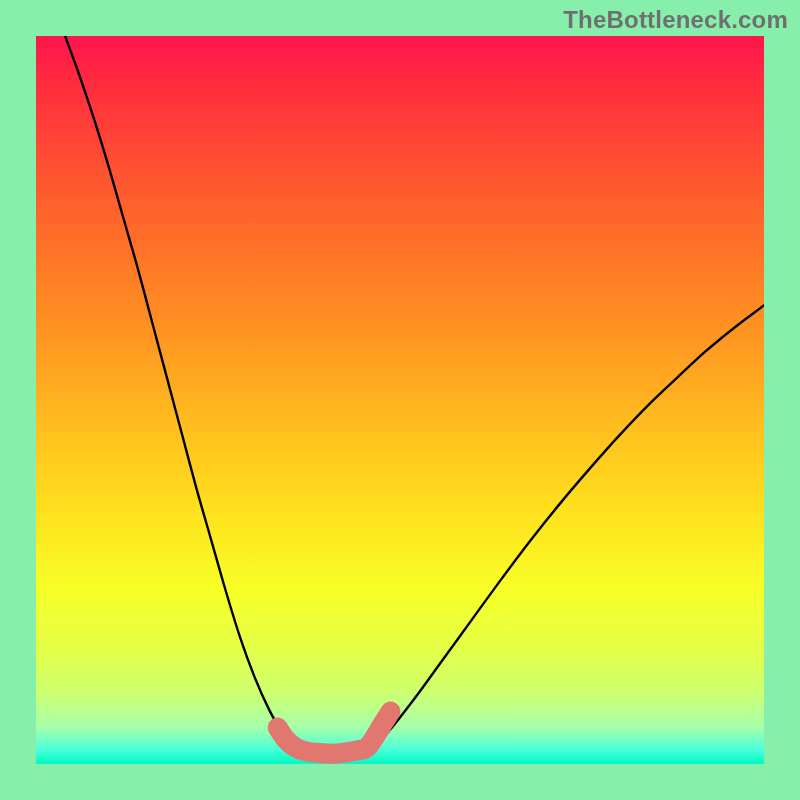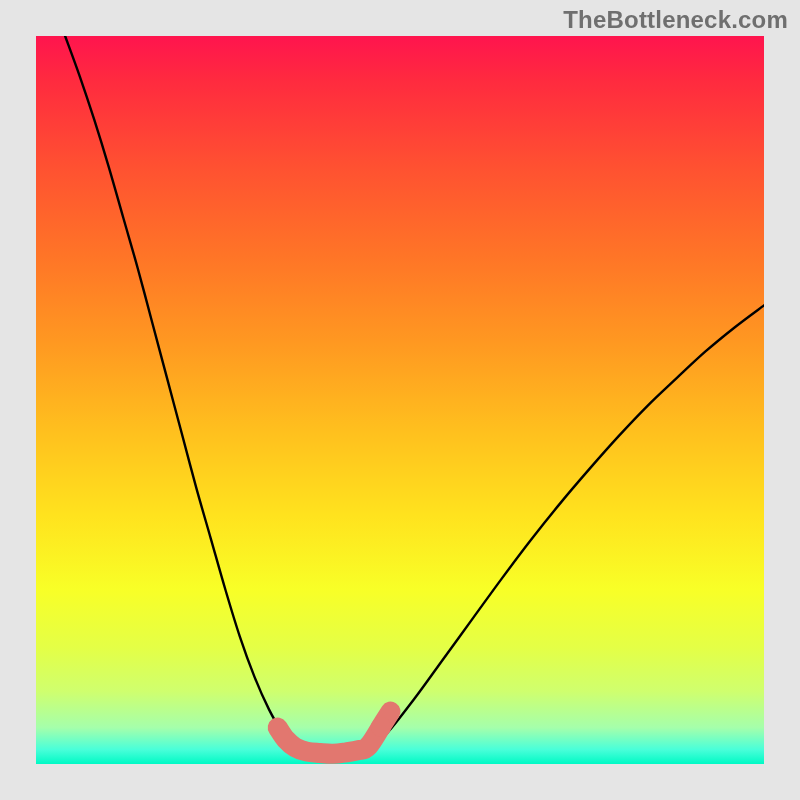--- a/index.html
+++ b/index.html
@@ -9,21 +9,21 @@
     height: 800px;
     background: #000000;
     overflow: hidden;
   }
   .frame {
     position: absolute;
     left: 0;
     top: 0;
     width: 800px;
     height: 800px;
-    background: #e5e5e5;
+    background: #86efac;
   }
   .plot-area {
     position: absolute;
     left: 36px;
     top: 36px;
     width: 728px;
     height: 728px;
     background: linear-gradient(to bottom,
       #ff144e 0%,
       #ff2a3f 6%,

